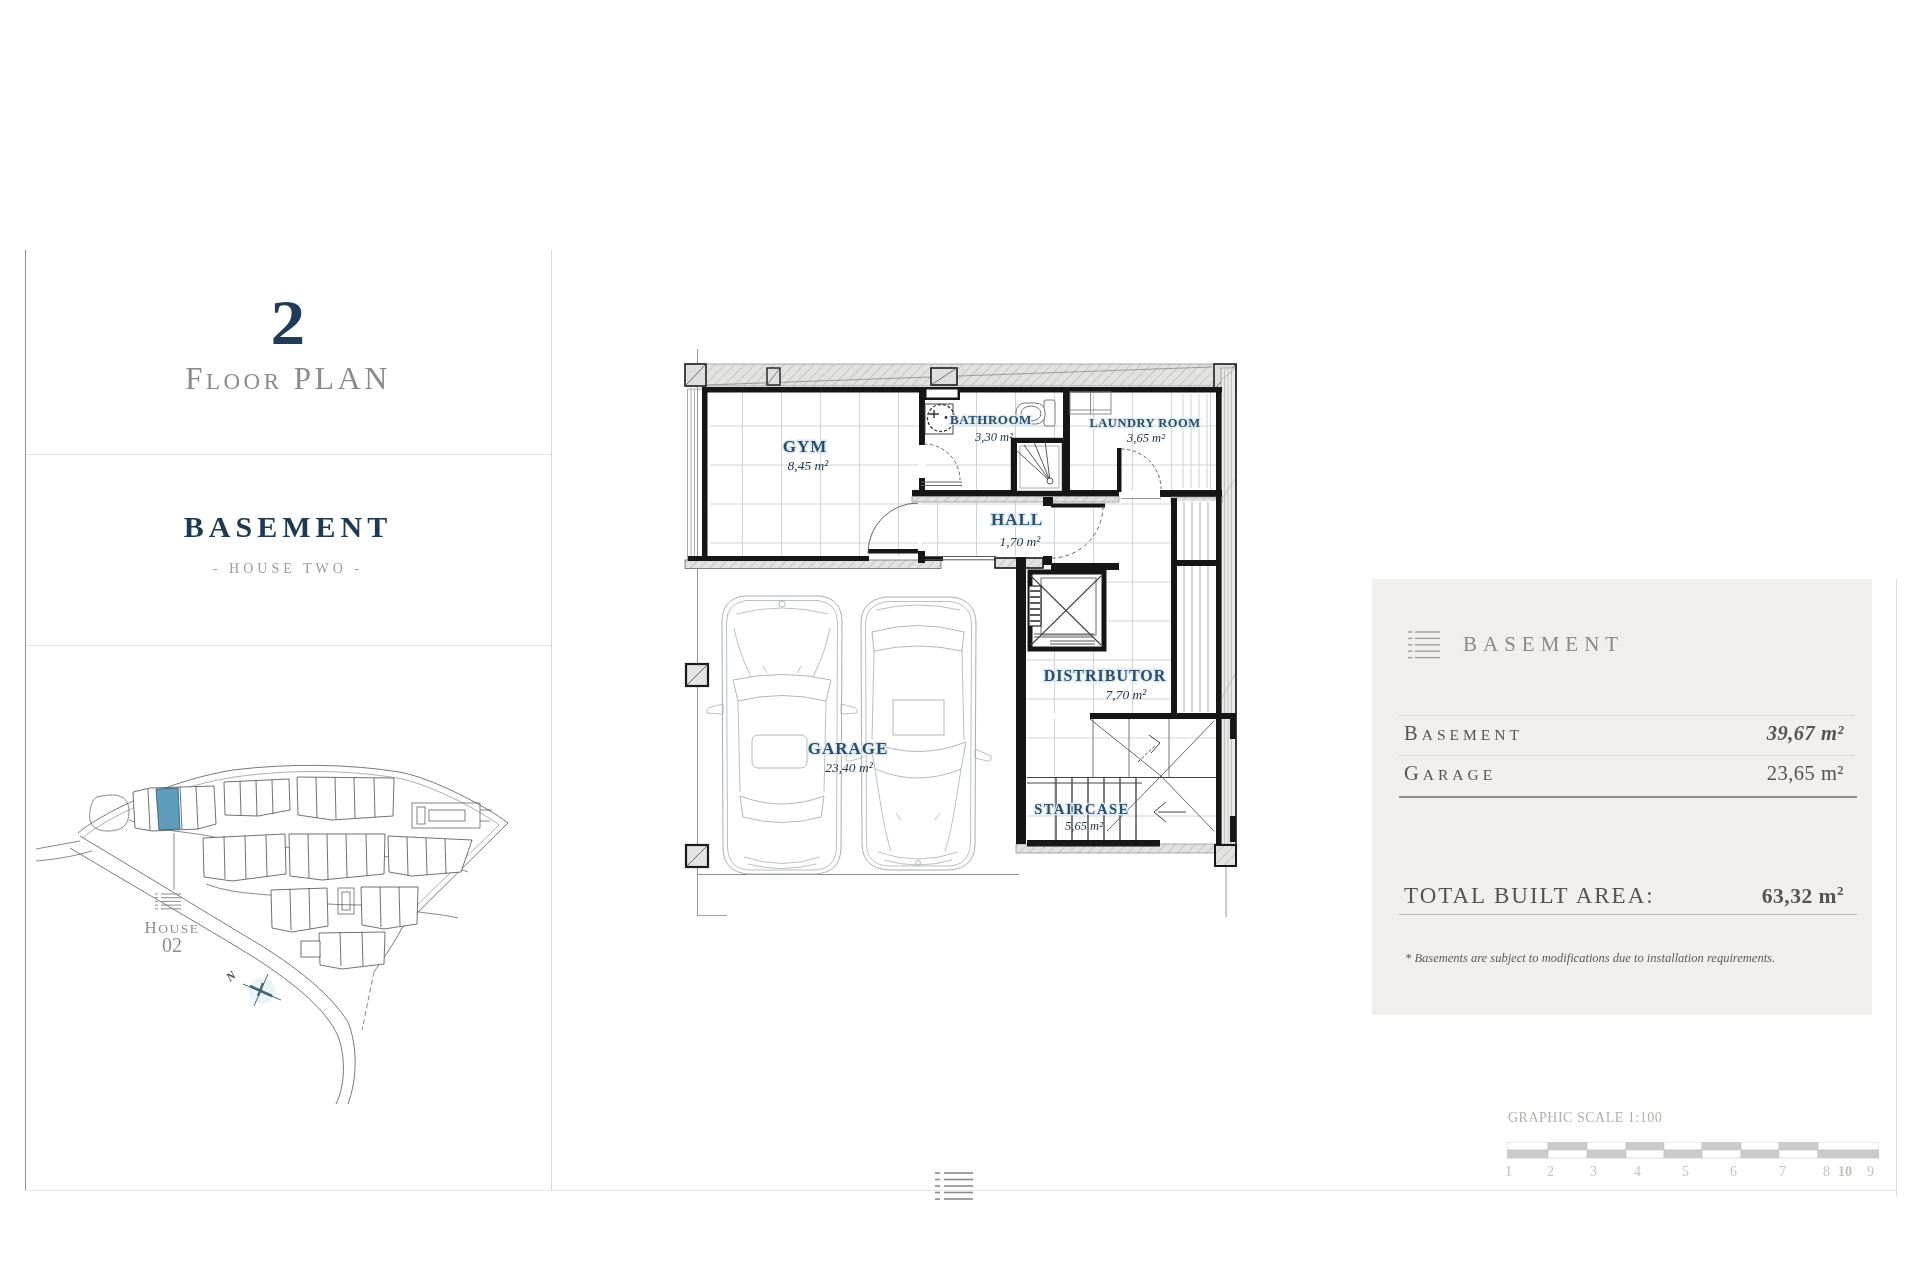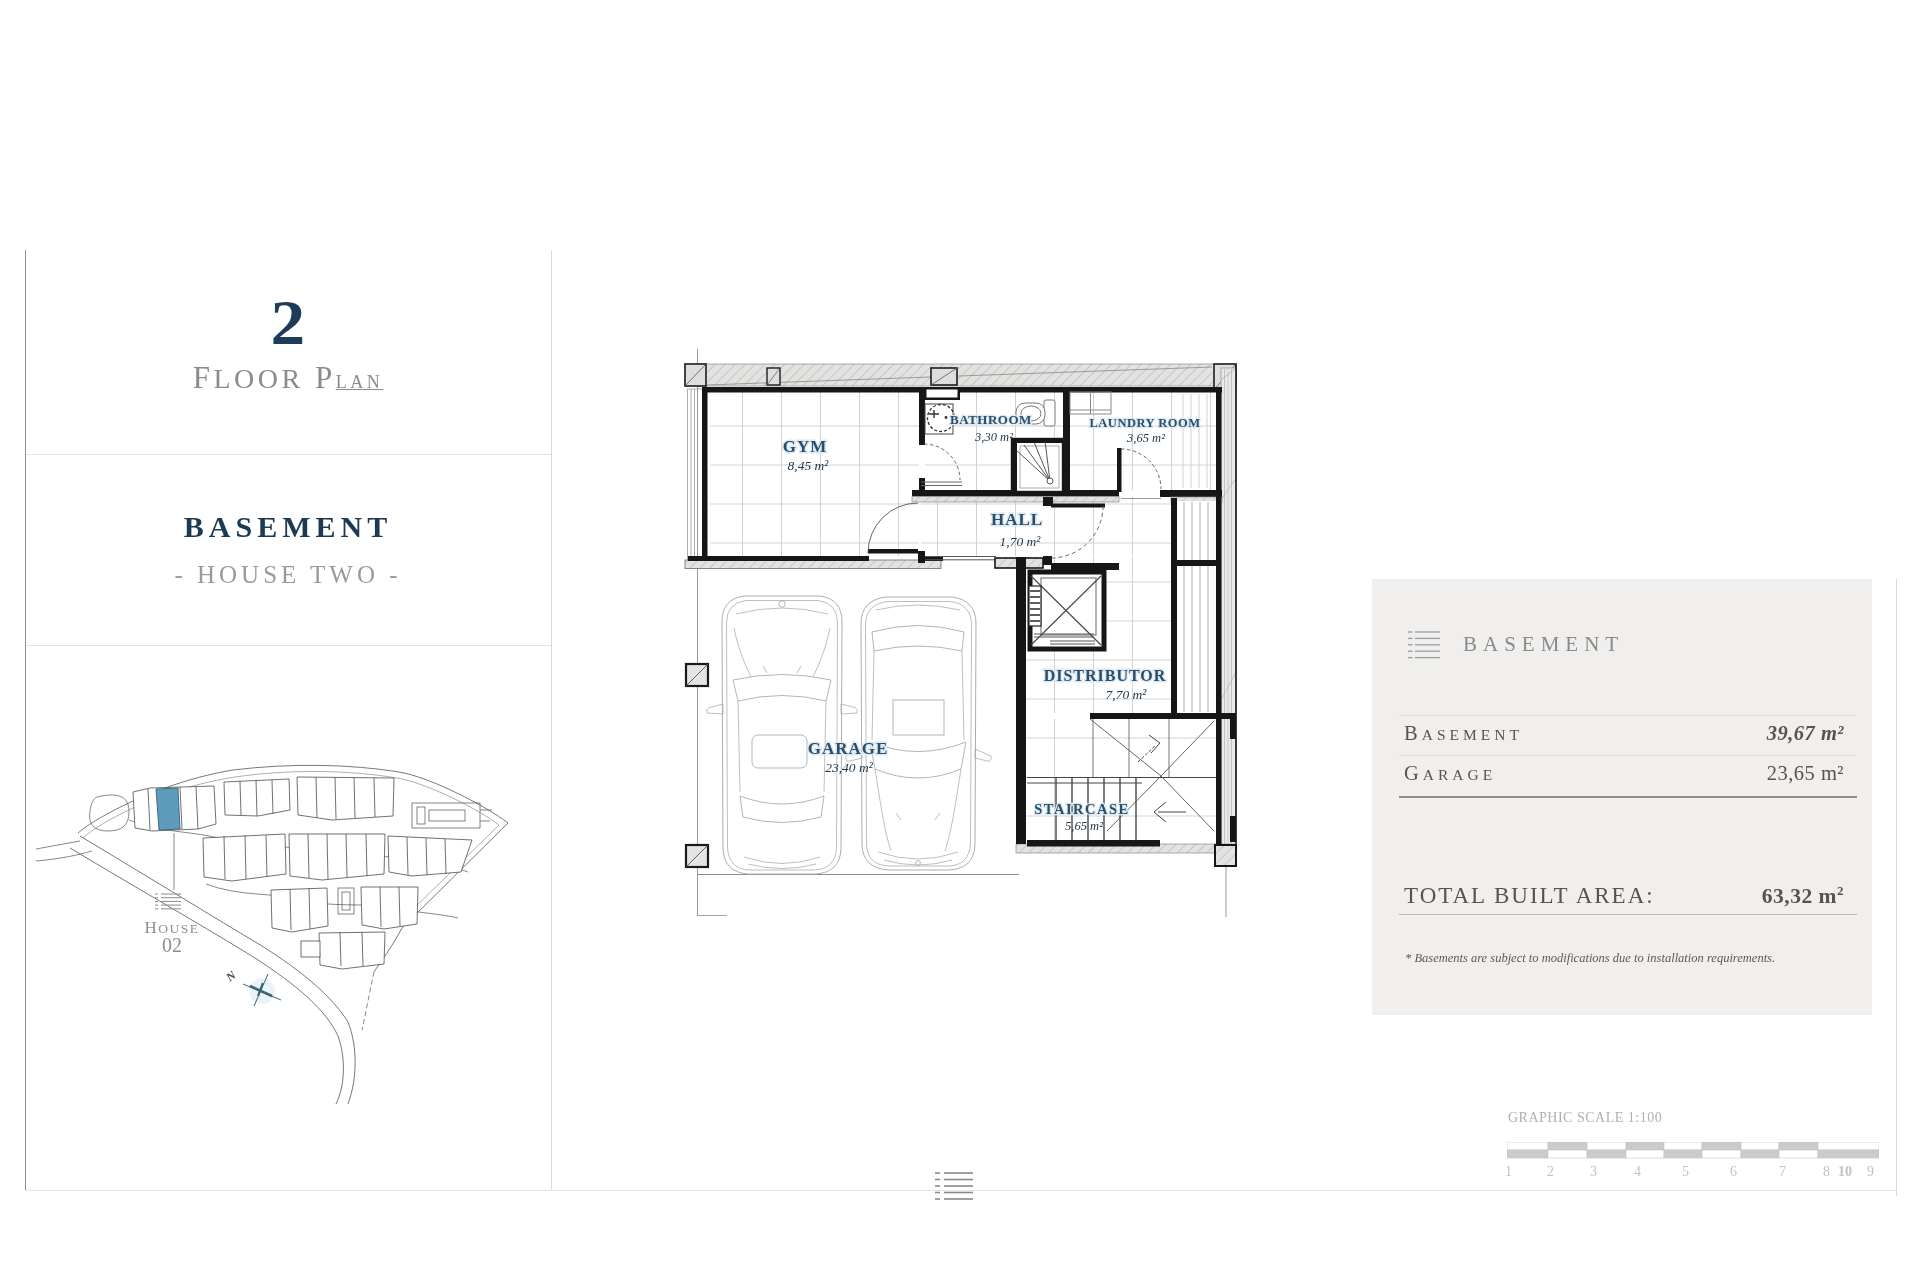--- a/index.html
+++ b/index.html
@@ -18,25 +18,25 @@
 <div class="hline" style="left:26px;top:454px;width:525px;background:#e3e3e3;"></div>
 
 <div class="hline" style="left:26px;top:645px;width:525px;background:#e3e3e3;"></div>
 
 <div class="hline" style="left:25px;top:1190px;width:1871px;background:#e6e6e6;"></div>
 
 <div class="vline" style="left:1896px;top:579px;height:617px;background:#d9d9d9;"></div>
 
 <div class="abs" style="left:25px;top:287px;width:526px;text-align:center;font-size:63px;color:#1e3c59;"><span style="display:inline-block;transform:scaleX(1.1);font-weight:bold;">2</span></div>
 
-<div class="abs" style="left:25px;top:360px;width:526px;text-align:center;font-size:31px;color:#8b8b8b;letter-spacing:3.5px;">F<span style="font-size:28px;">LOOR</span> P<span style="font-size:18px;text-decoration:underline;">LAN</span></div>
+<div class="abs" style="left:25px;top:360px;width:526px;text-align:center;font-size:31px;color:#8b8b8b;letter-spacing:3.5px;">F<span style="font-size:23px;">LOOR</span> P<span style="font-size:32px;">LAN</span></div>
 
 <div class="abs" style="left:25px;top:510px;width:526px;text-align:center;font-size:30px;font-weight:bold;color:#1d3a55;letter-spacing:5px;">BASEMENT</div>
 
-<div class="abs" style="left:25px;top:561px;width:526px;text-align:center;font-size:25px;color:#9a9a9a;letter-spacing:4px;">- HOUSE TWO -</div>
+<div class="abs" style="left:25px;top:561px;width:526px;text-align:center;font-size:14px;color:#9a9a9a;letter-spacing:4px;">- HOUSE TWO -</div>
 
 <svg class="abs" style="left:35px;top:752px;" width="492" height="386" viewBox="35 752 492 386">
   <g fill="none" stroke="#555" stroke-width="0.8">
 
     <path d="M78,833 C95,818 160,782 233,770 C290,763 350,764 399,772 C430,777 486,806 508,823 L402,928 C390,950 380,963 374,972"></path>
     <path d="M83,838 C100,822 163,788 235,777 C291,769 349,770 397,778 C427,783 478,809 499,825 L400,922" stroke="#777" stroke-width="0.6"></path>
 
     <path d="M36,849 L80,841 M36,861 C60,859 78,855 92,851" stroke-width="0.7"></path>
 
     <path d="M97,797 C122,791 129,799 129,812 C129,825 122,831 108,831 C94,831 88,824 90,811 C91,803 94,798 97,797 Z" stroke-width="0.7"></path>

